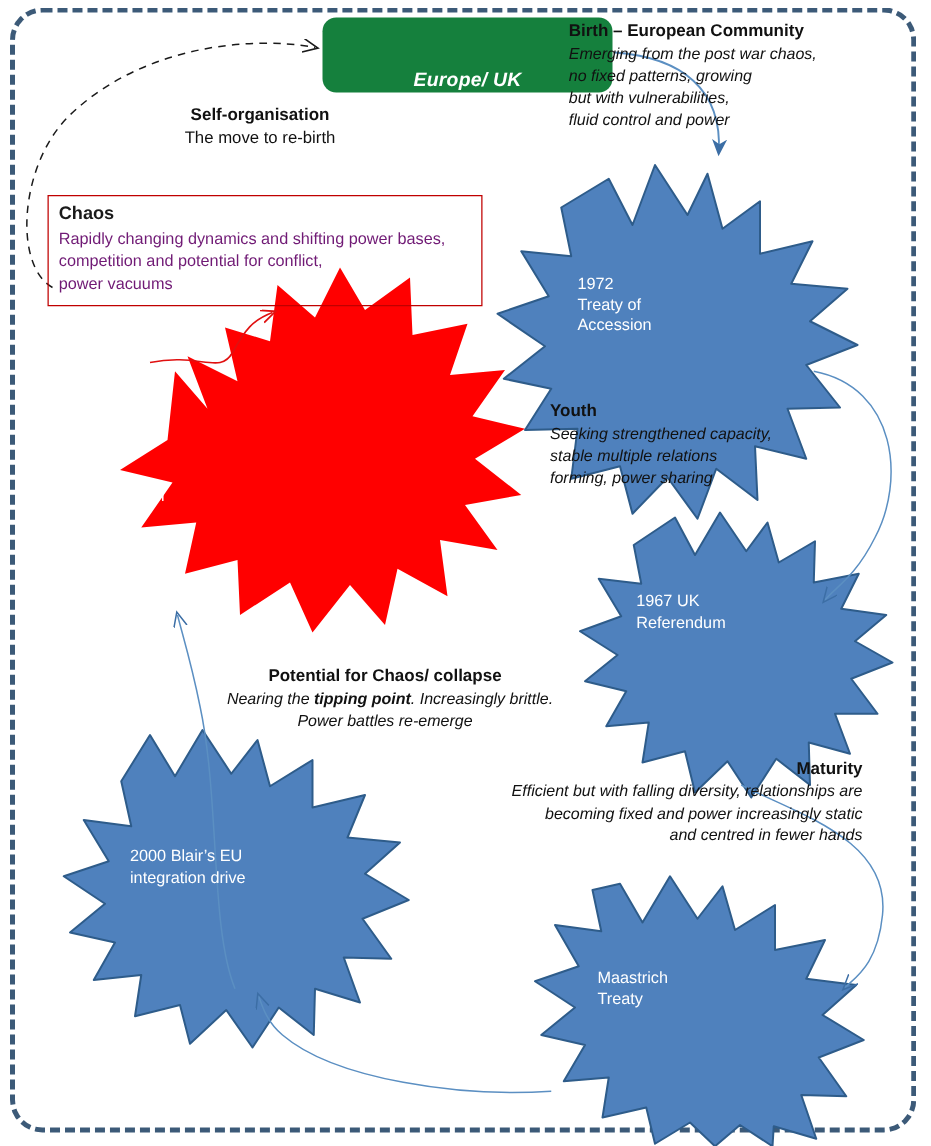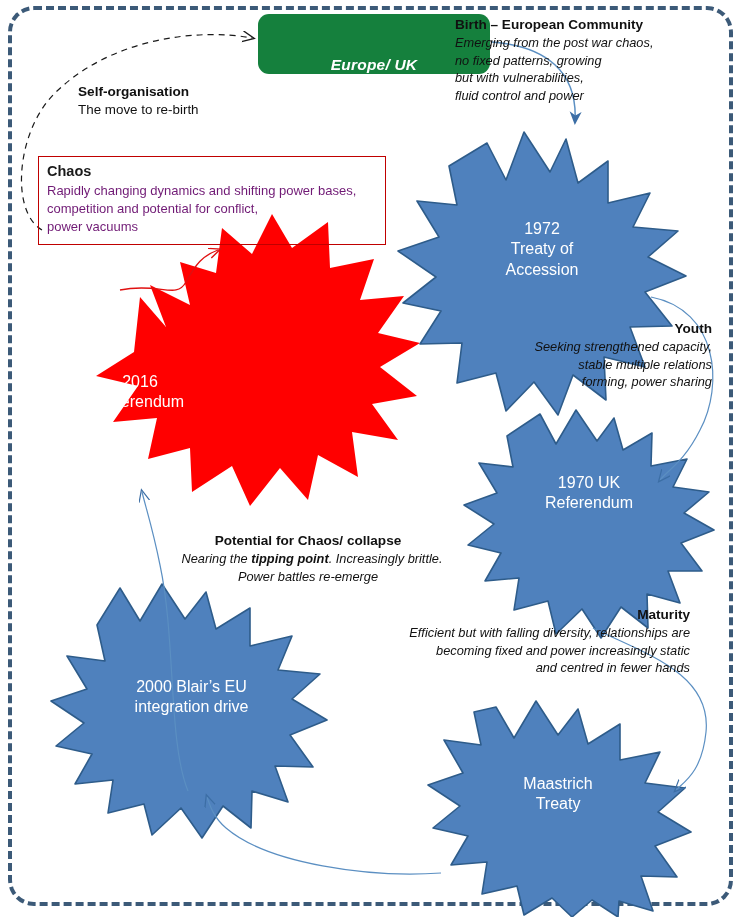--- a/index.html
+++ b/index.html
@@ -60,23 +60,23 @@
     font-size: 15.5px;
     font-weight: bold;
     letter-spacing: .2px;
   }
 
   
   .star-label {
     position: absolute;
     z-index: 4;
     color: #ffffff;
-    font-size: 16px;
+    font-size: 13px;
     line-height: 1.28;
-    text-align: center;
+    text-align: left;
     pointer-events: none;
     white-space: pre-line;
   }
 
   
   #chaos-box {
     position: absolute;
     left: 38px;
     top: 156px;
     width: 348px;
@@ -115,22 +115,22 @@
   .annot .a-body {
     font-style: italic;
     font-size: 12.8px;
     line-height: 1.36;
     display: block;
     white-space: pre-line;
   }
 
   
   #annot-birth    { left: 455px; top: 16px;  width: 285px; text-align: left; }
-  #annot-selforg  { left: 78px;  top: 83px;  width: 260px; text-align: left; }
-  #annot-youth    { left: 440px; top: 320px; width: 272px; text-align: right; }
+  #annot-selforg  { left: 78px;  top: 83px;  width: 260px; text-align: center; }
+  #annot-youth    { left: 440px; top: 320px; width: 272px; text-align: left; }
   #annot-maturity { left: 330px; top: 606px; width: 360px; text-align: right; }
   #annot-oldage   { left: 210px; top: 788px; width: 215px; text-align: right; }
   #annot-potential{ left: 143px; top: 491px; width: 330px; text-align: center; margin-top: 41px; }
 
   #annot-potential .a-body { text-indent: 8px; }
   #annot-potential .a-body b { font-weight: bold; font-style: italic; }
 </style>
 </head>
 <body>
 
@@ -190,21 +190,21 @@
     <span class="node-label">Europe/ UK</span>
   </div>
 
   <div class="star-label" style="left:60px; top:372px; width:160px;">2016
 Referendum</div>
 
   <div class="star-label" style="left:462px; top:219px; width:160px;">1972
 Treaty of
 Accession</div>
 
-  <div class="star-label" style="left:509px; top:473px; width:160px;">1970 UK
+  <div class="star-label" style="left:509px; top:473px; width:160px;">1967 UK
 Referendum</div>
 
   <div class="star-label" style="left:478px; top:774px; width:160px;">Maastrich
 Treaty</div>
 
   <div class="star-label" style="left:104px; top:677px; width:175px;">2000 Blair’s EU
 integration drive</div>
 
   <div id="chaos-box">
     <div class="chaos-title">Chaos</div>

